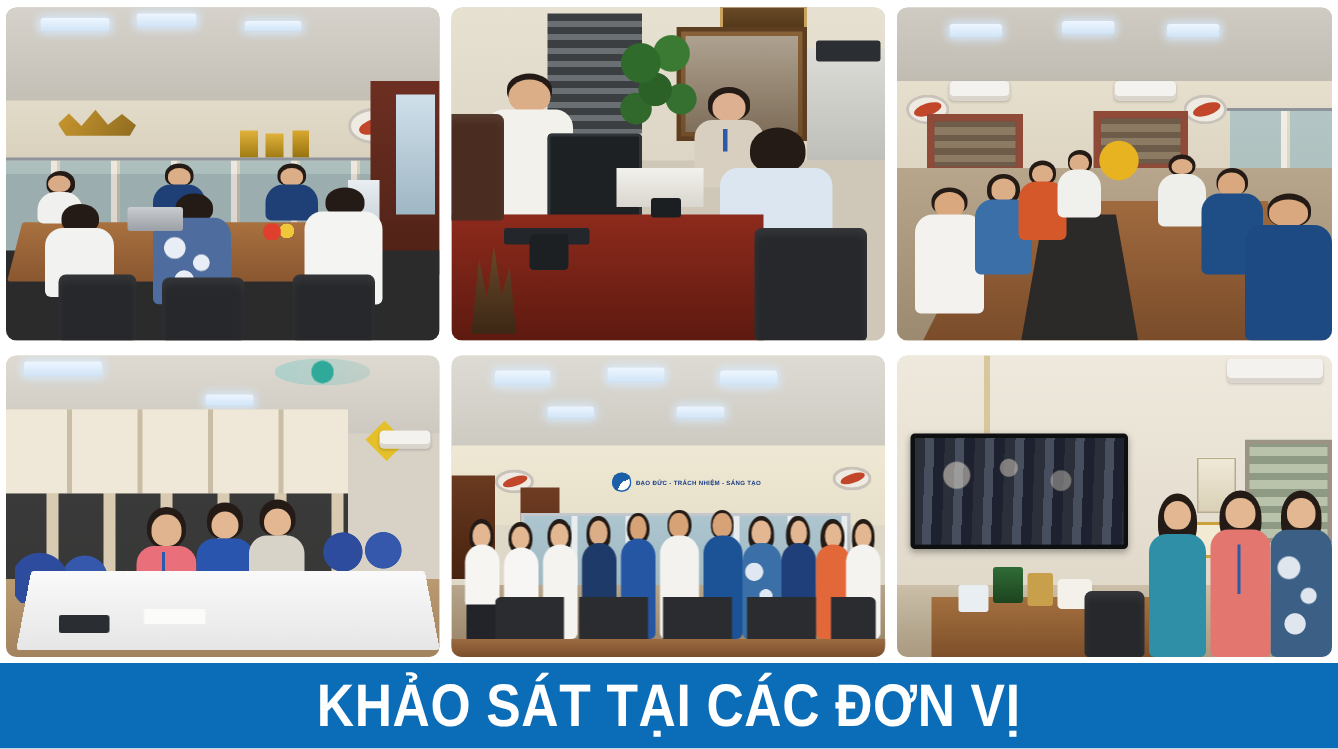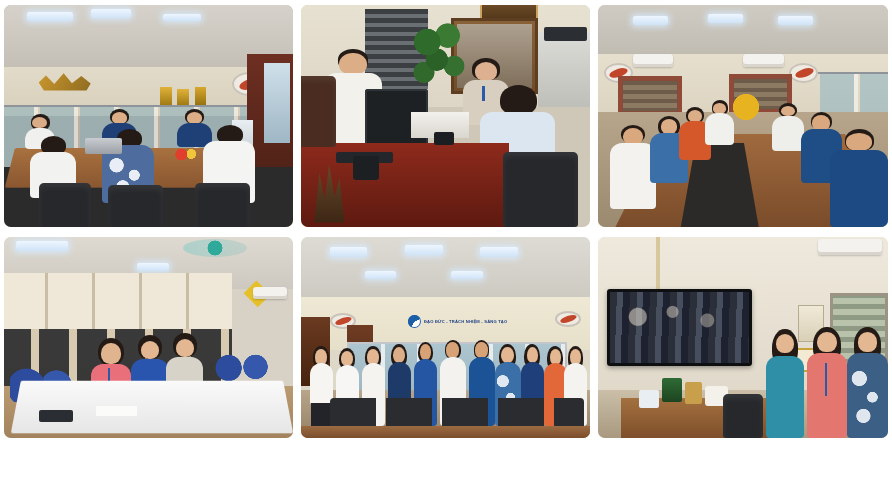--- a/index.html
+++ b/index.html
@@ -525,14 +525,17 @@
           <div class="body" style="left:0;top:23%;width:100%;height:77%;background:#3c5f86;
               background-image:radial-gradient(circle at 30% 30%,#dfe6ee 0 11%,transparent 12%),
               radial-gradient(circle at 62% 52%,#dfe6ee 0 10%,transparent 11%),
               radial-gradient(circle at 40% 74%,#dfe6ee 0 10%,transparent 11%);"></div>
         </div>
       </div>
     </div>
 
   </div>
 
+  <div class="banner" style="background: rgb(11, 108, 183);">
+    <div class="banner-title" style="color: rgb(255, 255, 255);">KHẢO SÁT TẠI CÁC ĐƠN VỊ</div>
+  </div>
 
 </div>
 
 </body></html>

